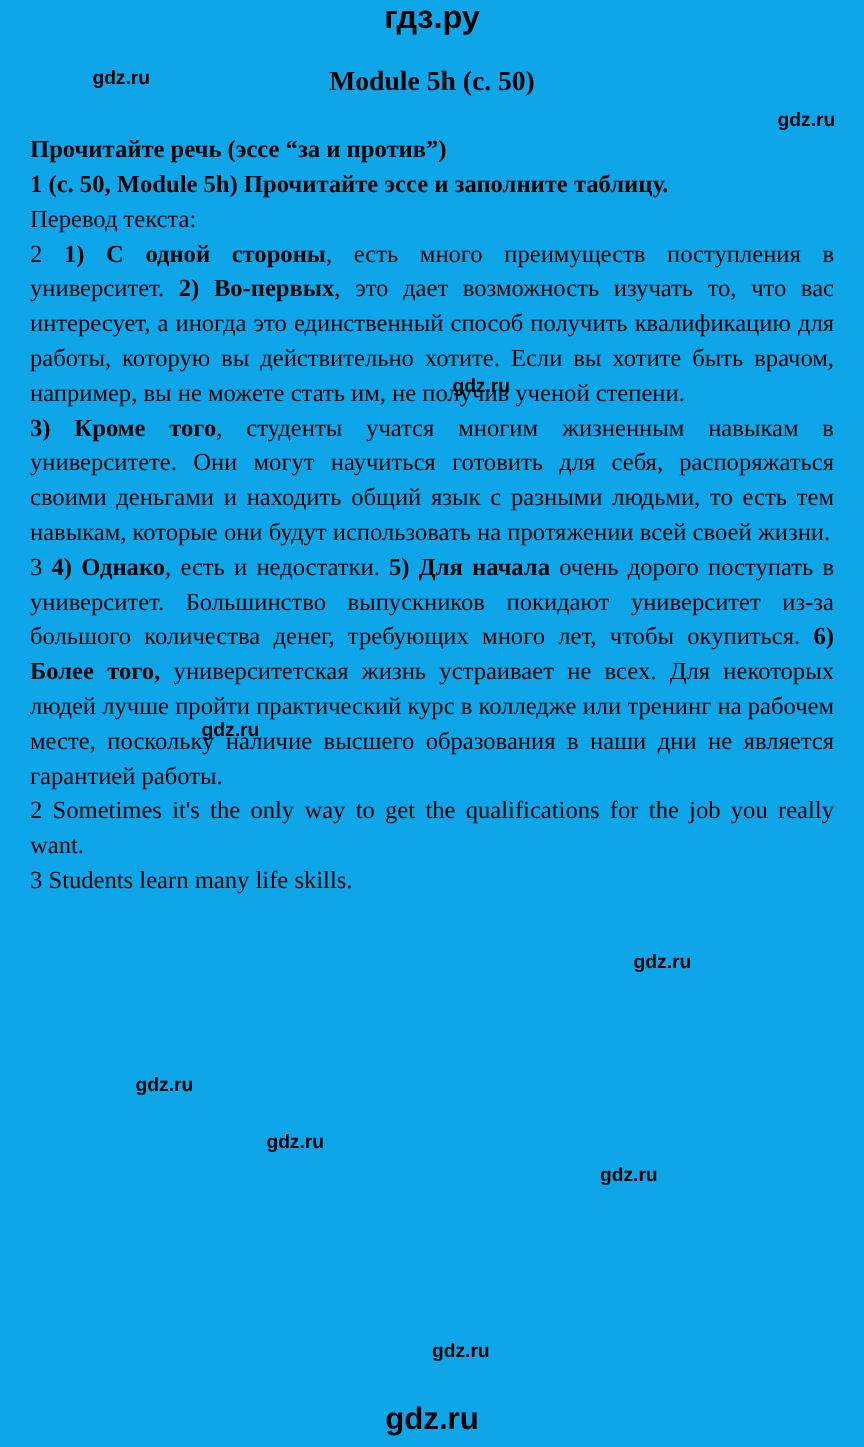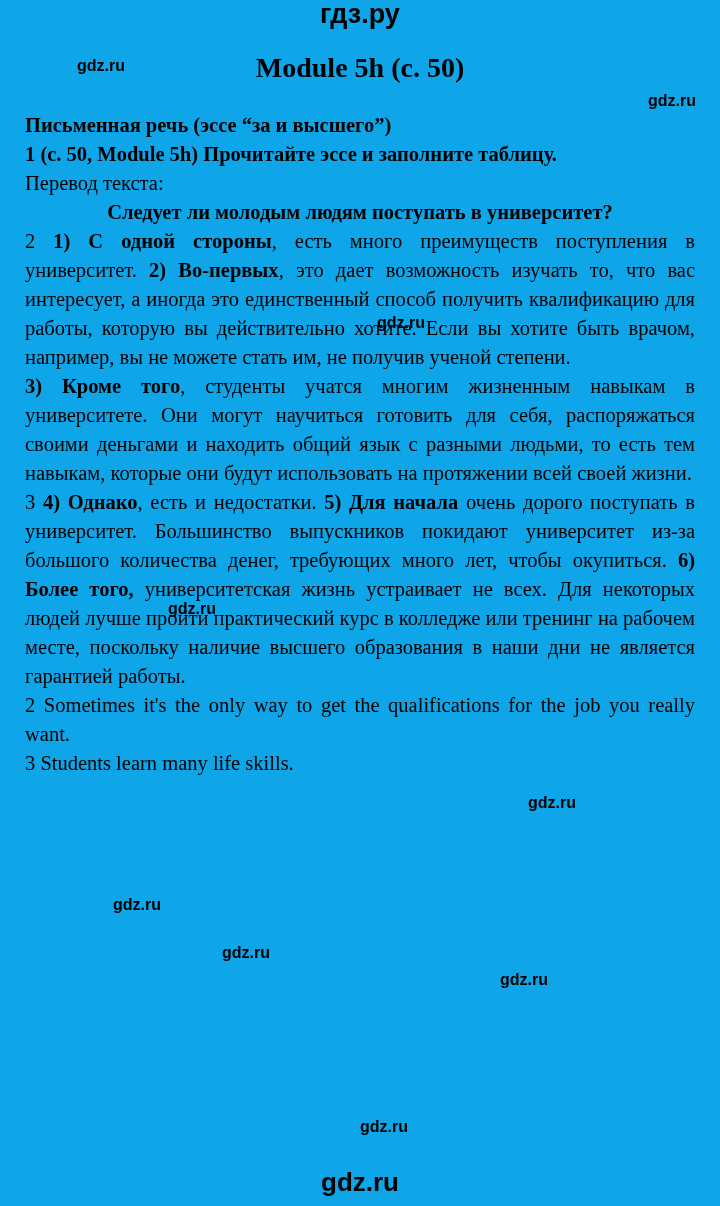--- a/index.html
+++ b/index.html
@@ -37,21 +37,21 @@
     left: 25px;
     top: 53px;
     width: 670px;
     font-size: 20.5px;
     line-height: 29px;
   }
   .content p, .content div { margin: 0; }
   .module-title {
     text-align: center;
     font-weight: bold;
-    font-size: 28px;
+    font-size: 23px;
     margin-bottom: 29px !important;
   }
   .bold { font-weight: bold; }
   .center { text-align: center; }
   .just { text-align: justify; }
   .answers-label { margin-top: 23px !important; }
   .arguments-heading { font-weight: bold; margin-top: 21px !important; }
   .watermark-layer { position: absolute; top: 0; left: 0; width: 720px; height: 1206px; pointer-events: none; }
   .watermark {
     position: absolute;
@@ -65,24 +65,23 @@
 </style>
 </head>
 <body>
 
 <div class="page">
 
   <div class="logo-top">гдз.ру</div>
 
   <div class="content">
     <div class="module-title">Module 5h (с. 50)</div>
-    <div class="bold">Письменная речь (эссе “за и высшего”)</div>
+    <div class="bold">Прочитайте речь (эссе “за и против”)</div>
     <div class="bold">1 (с. 50, Module 5h) Прочитайте эссе и заполните таблицу.</div>
     <div>Перевод текста:</div>
-    <div class="center bold">Следует ли молодым людям поступать в университет?</div>
 
     <p class="just">2 <b>1) С одной стороны</b>, есть много преимуществ поступления в университет. <b>2) Во-первых</b>, это дает возможность изучать то, что вас интересует, а иногда это единственный способ получить квалификацию для работы, которую вы действительно хотите. Если вы хотите быть врачом, например, вы не можете стать им, не получив ученой степени.</p>
     <p class="just"><b>3) Кроме того</b>, студенты учатся многим жизненным навыкам в университете. Они могут научиться готовить для себя, распоряжаться своими деньгами и находить общий язык с разными людьми, то есть тем навыкам, которые они будут использовать на протяжении всей своей жизни.</p>
     <p class="just">3 <b>4) Однако</b>, есть и недостатки. <b>5) Для начала</b> очень дорого поступать в университет. Большинство выпускников покидают университет из-за большого количества денег, требующих много лет, чтобы окупиться. <b>6) Более того,</b> университетская жизнь устраивает не всех. Для некоторых людей лучше пройти практический курс в колледже или тренинг на рабочем месте, поскольку наличие высшего образования в наши дни не является гарантией работы.</p>
 
 
     <p class="just">2 Sometimes it's the only way to get the qualifications for the job you really want.</p>
     <p class="just">3 Students learn many life skills.</p>
   </div>
 

